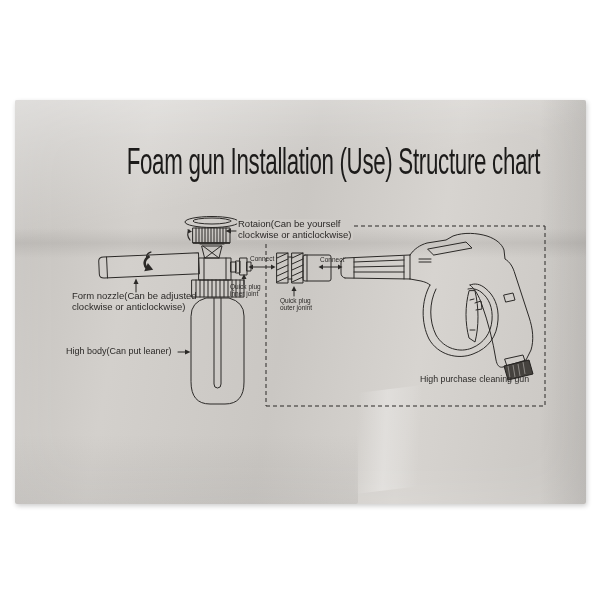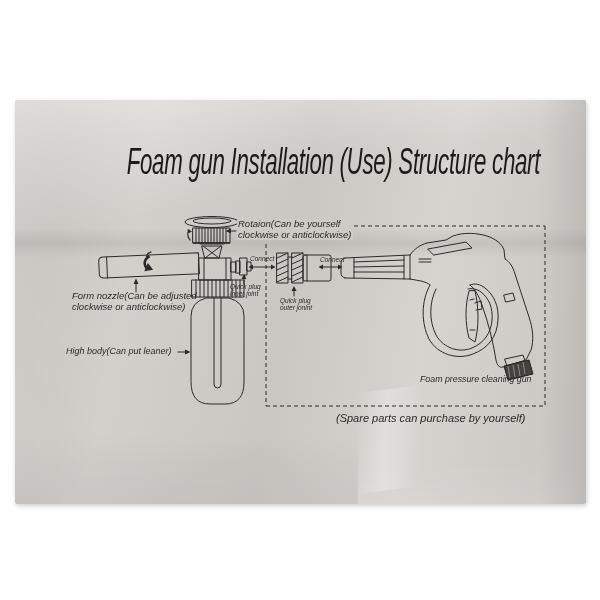--- a/index.html
+++ b/index.html
@@ -6,21 +6,21 @@
     --background:#ffffff;
     --paper:#cdcac6;
     --ink:#2b2927;
   }
   html,body{margin:0;padding:0;}
   body{
     width:600px;height:600px;overflow:hidden;
     background:var(--background);
     font-family:"Liberation Sans", sans-serif;
   }
-  .stage{position:relative;width:600px;height:516px;background:var(--background);font-style:italic;}
+  .stage{position:relative;width:600px;height:516px;background:var(--background);}
   .paper{
     position:absolute;left:15px;top:100px;width:571px;height:404px;
     background:linear-gradient(100deg,#c4c1bd 0%,#d3d0cc 22%,#cac7c3 48%,#d7d4d0 70%,#c8c5c1 100%);
     border-radius:2px;
     box-shadow:1px 2px 5px rgba(0,0,0,0.20), inset 0 0 60px rgba(255,255,255,0.18);
   }
   .crease{position:absolute;pointer-events:none;}
   .crease.c1{left:0;top:0;width:100%;height:140px;border-radius:2px;
     background:linear-gradient(168deg,rgba(255,255,255,0.38),rgba(255,255,255,0) 55%);}
   .crease.c2{left:0;top:128px;width:100%;height:30px;
@@ -224,18 +224,17 @@
   </div>
 
   <div class="label lbl-qp-outer">
     <div>Quick plug</div>
     <div>outer jonint</div>
   </div>
 
   <div class="label lbl-connect-l">Connect</div>
   <div class="label lbl-connect-r">Connect</div>
 
-  <div class="label lbl-hp-gun">Foam pressure cleaning gun</div>
-
-  <div class="label lbl-spare">(Spare parts can purchase by yourself)</div>
+  <div class="label lbl-hp-gun">High purchase cleaning gun</div>
+
 
 
 </div>
 
 </body></html>

